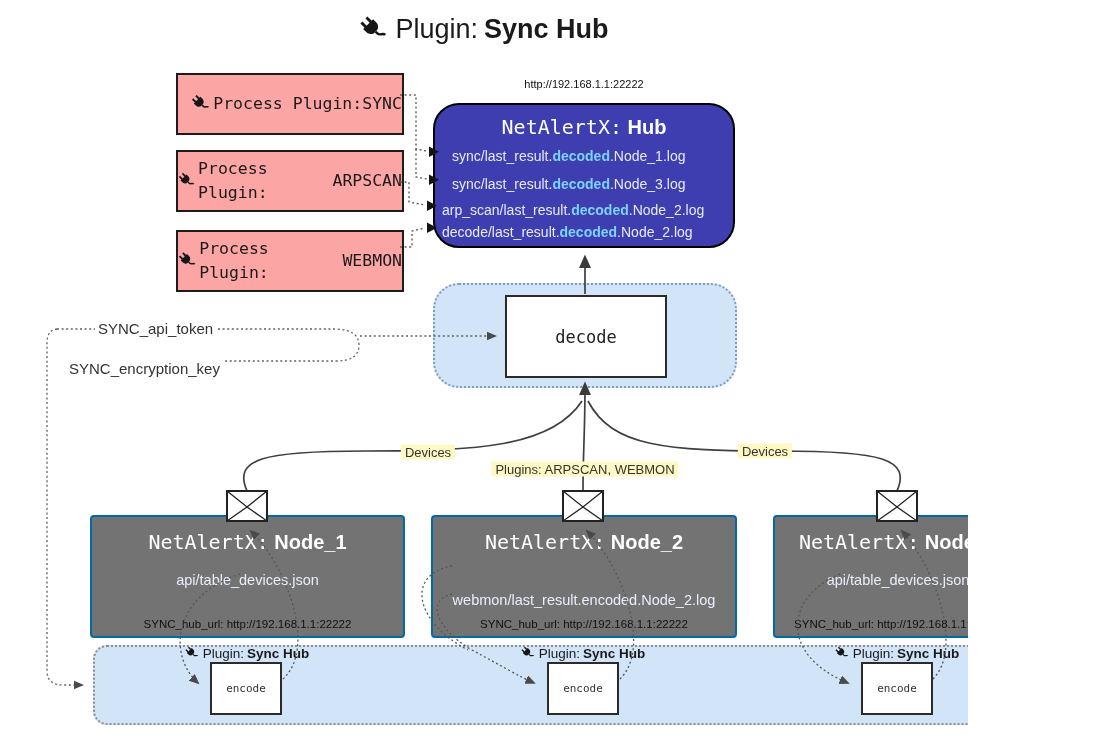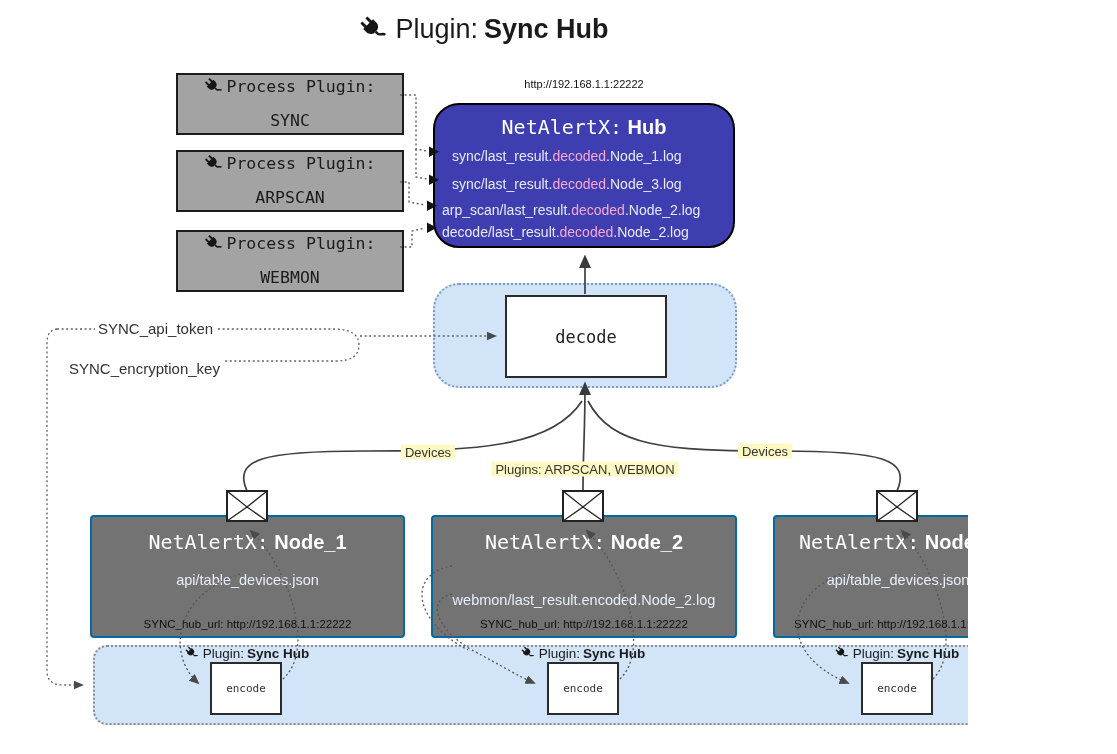--- a/index.html
+++ b/index.html
@@ -7,35 +7,35 @@
           font-family:"Liberation Sans", sans-serif;color:#1a1a1a;}
   .mono{font-family:"DejaVu Sans Mono", monospace;}
   svg.plug{display:inline-block;vertical-align:middle;}
 
   
   .title{position:absolute;left:0;top:14px;width:100%;text-align:center;font-size:27px;z-index:2;
          display:flex;align-items:center;justify-content:center;gap:6px;}
   .title b{font-weight:700;}
 
   
-  .pbox{position:absolute;left:176px;width:224px;height:58px;background:#a3a3a3;border:2px solid #1c1c1c;
-        z-index:2;display:flex;flex-direction:column;align-items:center;justify-content:space-between;
+  .pbox{position:absolute;left:176px;width:224px;height:58px;background:#fca5a5;border:2px solid #1c1c1c;
+        z-index:2;display:flex;flex-direction:row;align-items:center;justify-content:flex-end;
         font-family:"DejaVu Sans Mono", monospace;font-size:16.5px;line-height:24px;}
   .pbox .l1{display:flex;align-items:center;gap:2px;}
   .pbox1{top:73px;} .pbox2{top:150px;} .pbox3{top:230px;}
 
   
   .hub-url{position:absolute;left:433px;top:78px;width:302px;text-align:center;font-size:11px;color:#111;z-index:2;}
   .hub{position:absolute;left:433px;top:103px;width:302px;height:145px;background:#3e3eb0;
        border:2px solid #000000;border-radius:26px;z-index:2;color:#fff;box-sizing:border-box;}
   .hub-title{position:absolute;left:0;top:10px;width:100%;text-align:center;font-size:20px;}
   .hub-title .mono{letter-spacing:0px;}
   .hub-title b{font-weight:700;}
   .hentry{position:absolute;left:0;width:100%;font-size:14px;color:#e7eaf7;white-space:nowrap;}
-  .hentry b{font-weight:400;color:#f9a8d4;}
+  .hentry b{font-weight:700;color:#7dd3fc;}
   .he0{top:43px;padding-left:17px;} .he1{top:71px;padding-left:17px;}
   .he2{top:97px;padding-left:7px;}  .he3{top:119px;padding-left:7px;}
 
   
   .decode-wrap{position:absolute;left:433px;top:283px;width:304px;height:105px;background:#d2e4f7;
                border:2px dotted #7d9cc4;border-radius:26px;box-sizing:border-box;z-index:1;}
   .decode-box{position:absolute;left:505px;top:295px;width:162px;height:83px;background:#fff;
               border:2px solid #2b2b2b;box-sizing:border-box;z-index:2;display:flex;align-items:center;
               justify-content:center;font-family:"DejaVu Sans Mono", monospace;font-size:17px;color:#222;}
 

